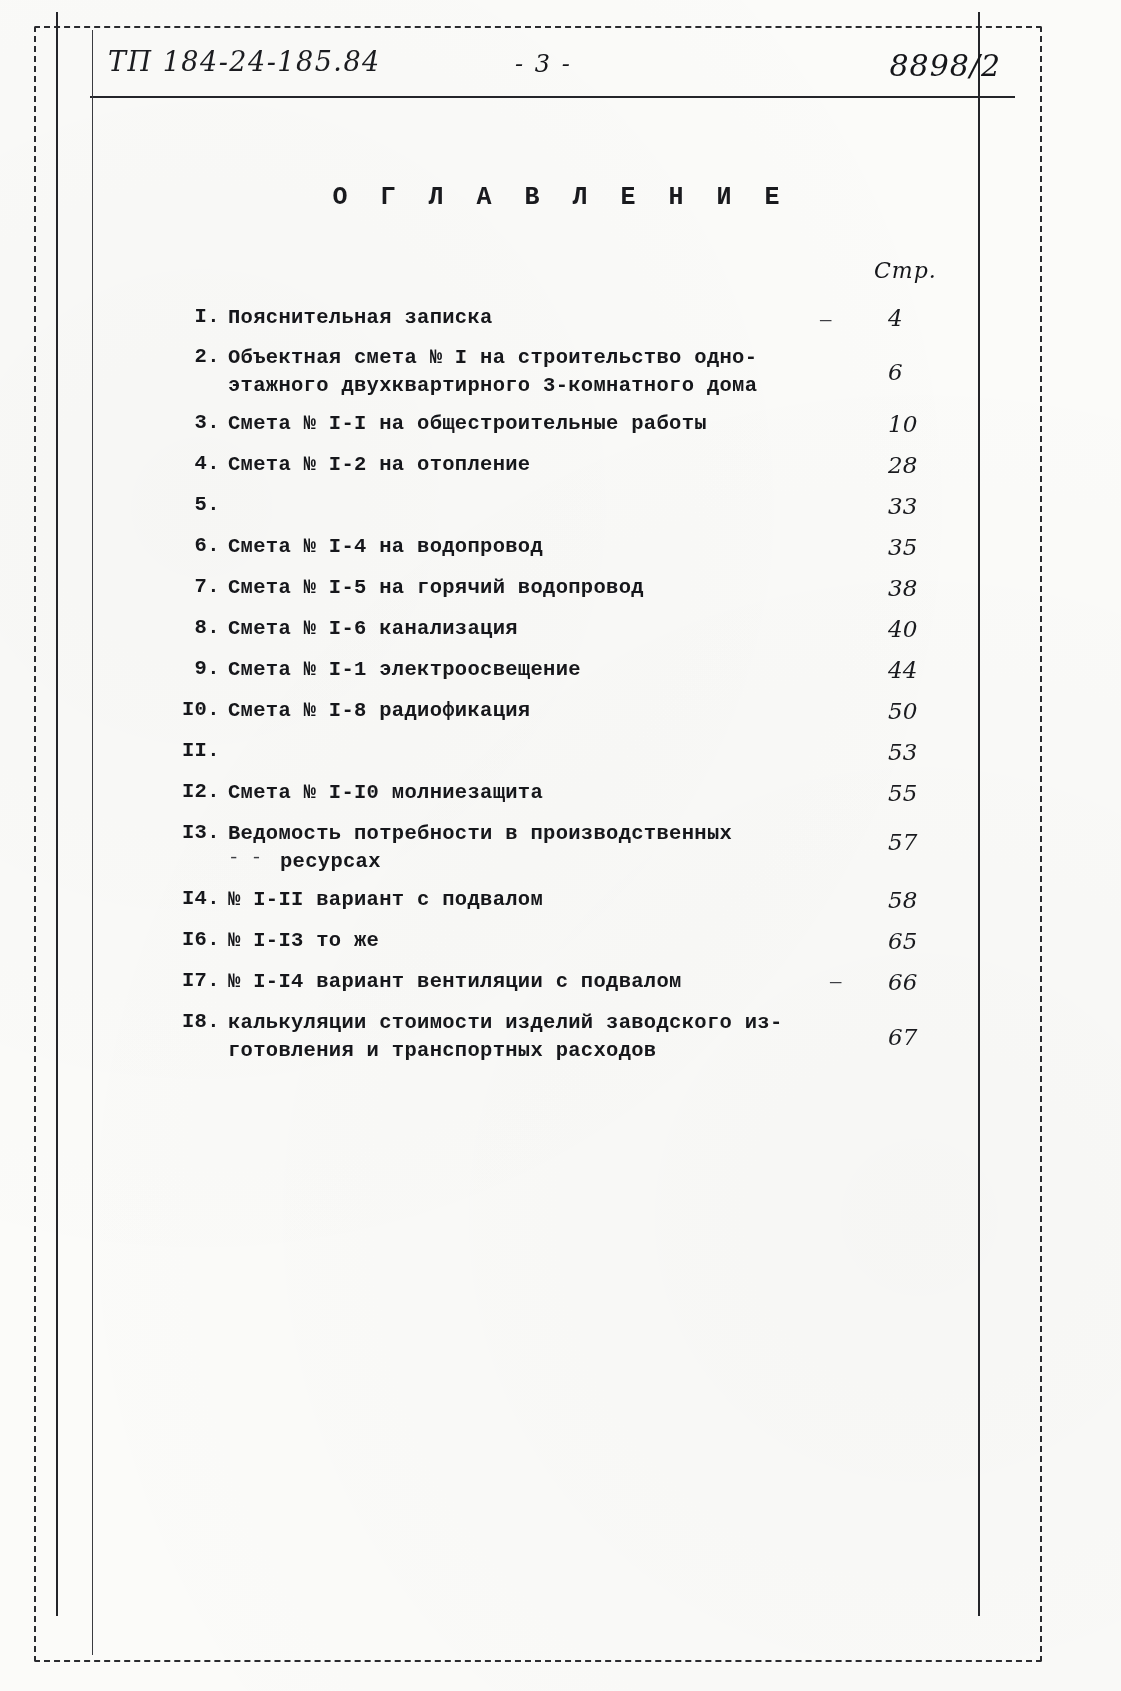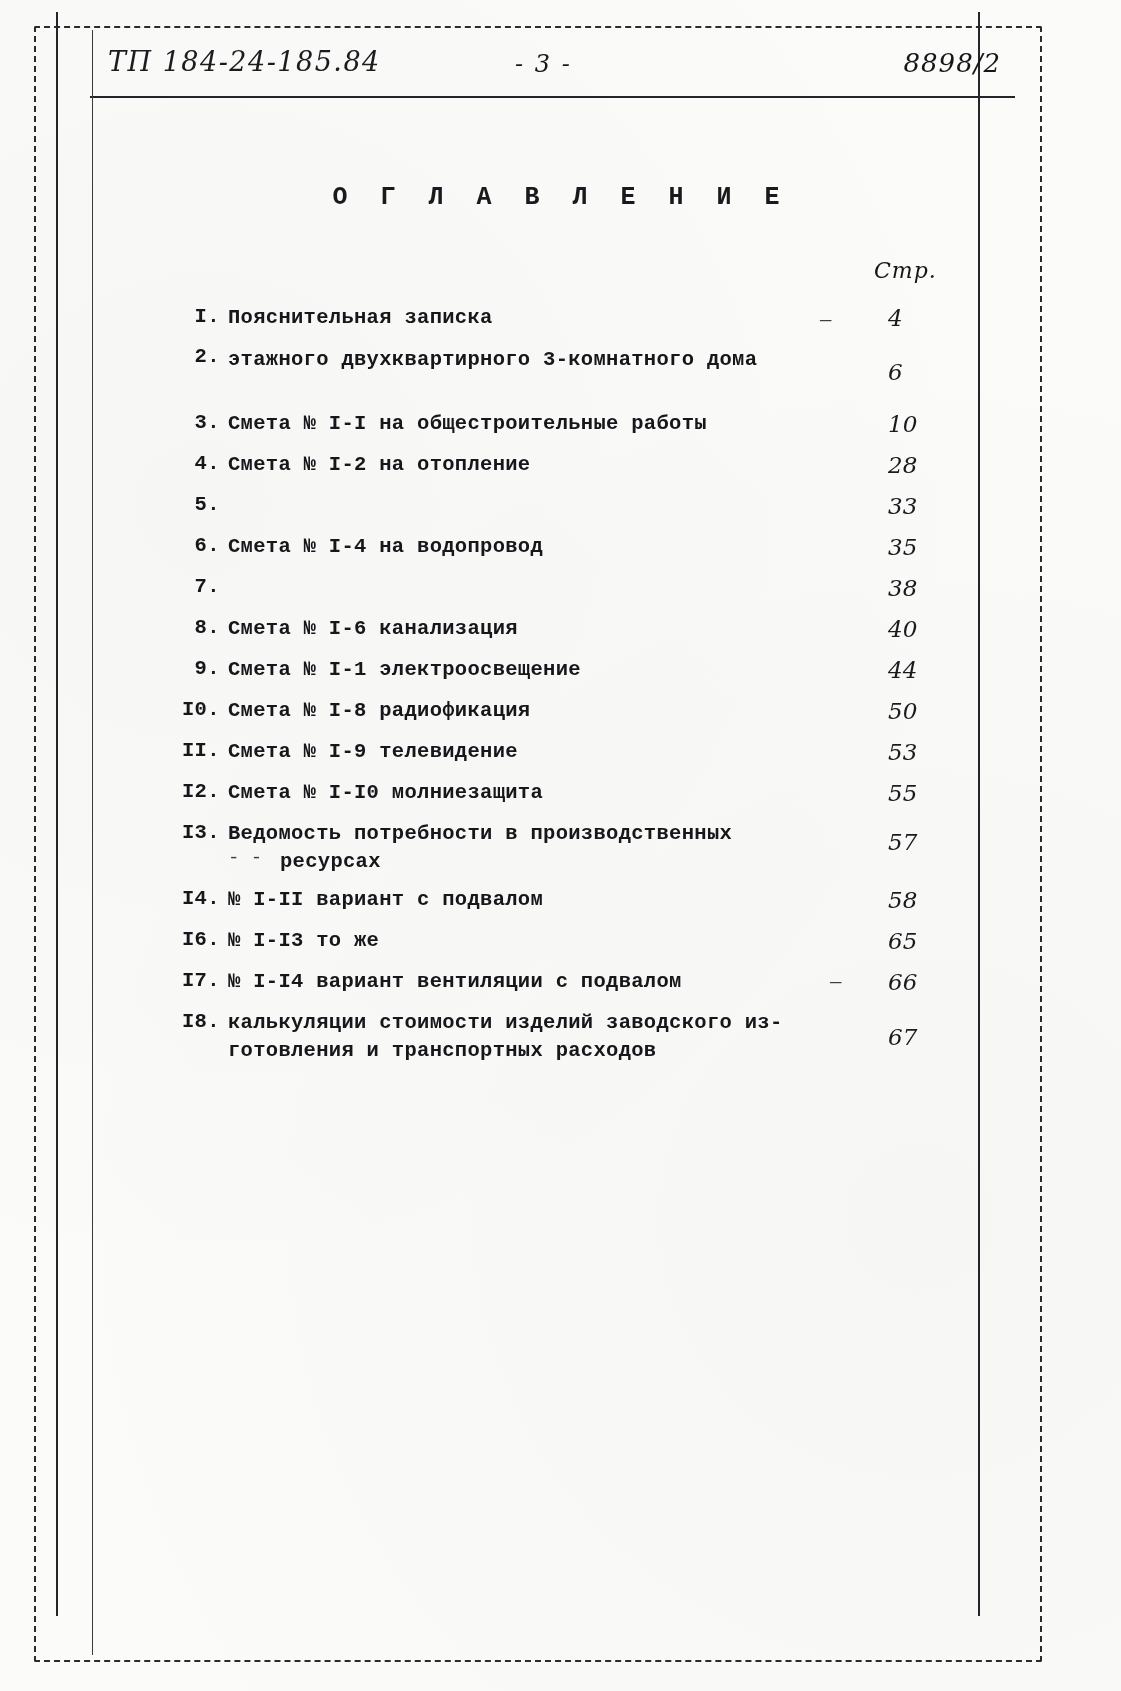--- a/index.html
+++ b/index.html
@@ -89,21 +89,21 @@
     font-style: italic;
     font-size: 24px;
     letter-spacing: 2px;
   }
   .doc-number {
     position: absolute;
     right: 120px;
     top: 2px;
     font-family: "DejaVu Serif", serif;
     font-style: italic;
-    font-size: 26px;
+    font-size: 30px;
     letter-spacing: 1px;
   }
 
   
   .toc-title {
     position: absolute;
     left: 0;
     top: 183px;
     width: 1121px;
     text-align: center;
@@ -204,20 +204,21 @@
     <div class="toc-row" style="min-height:36px">
       <div class="toc-num">I.</div>
       <div class="toc-text">Пояснительная записка</div>
       <div class="toc-page">4</div>
       <div class="dash-mark" style="left:820px; top:4px">—</div>
     </div>
 
     <div class="toc-row" style="min-height:62px">
       <div class="toc-num">2.</div>
       <div class="toc-text">
+        <span>Объектная смета № I на строительство одно-</span>
         <span class="l2">этажного двухквартирного 3-комнатного дома</span>
       </div>
       <div class="toc-page" style="top:14px">6</div>
     </div>
 
     <div class="toc-row" style="min-height:37px">
       <div class="toc-num">3.</div>
       <div class="toc-text">Смета № I-I на общестроительные работы</div>
       <div class="toc-page">10</div>
     </div>
@@ -234,20 +235,21 @@
     </div>
 
     <div class="toc-row" style="min-height:37px">
       <div class="toc-num">6.</div>
       <div class="toc-text">Смета № I-4 на водопровод</div>
       <div class="toc-page">35</div>
     </div>
 
     <div class="toc-row" style="min-height:37px">
       <div class="toc-num">7.</div>
+      <div class="toc-text">Смета № I-5 на горячий водопровод</div>
       <div class="toc-page">38</div>
     </div>
 
     <div class="toc-row" style="min-height:37px">
       <div class="toc-num">8.</div>
       <div class="toc-text">Смета № I-6 канализация</div>
       <div class="toc-page">40</div>
     </div>
 
     <div class="toc-row" style="min-height:37px">
@@ -257,21 +259,20 @@
     </div>
 
     <div class="toc-row" style="min-height:37px">
       <div class="toc-num">I0.</div>
       <div class="toc-text">Смета № I-8 радиофикация</div>
       <div class="toc-page">50</div>
     </div>
 
     <div class="toc-row" style="min-height:37px">
       <div class="toc-num">II.</div>
-      <div class="toc-text">Смета № I-9 телевидение</div>
       <div class="toc-page">53</div>
     </div>
 
     <div class="toc-row" style="min-height:37px">
       <div class="toc-num">I2.</div>
       <div class="toc-text">Смета № I-I0 молниезащита</div>
       <div class="toc-page">55</div>
     </div>
 
     <div class="toc-row" style="min-height:62px">

